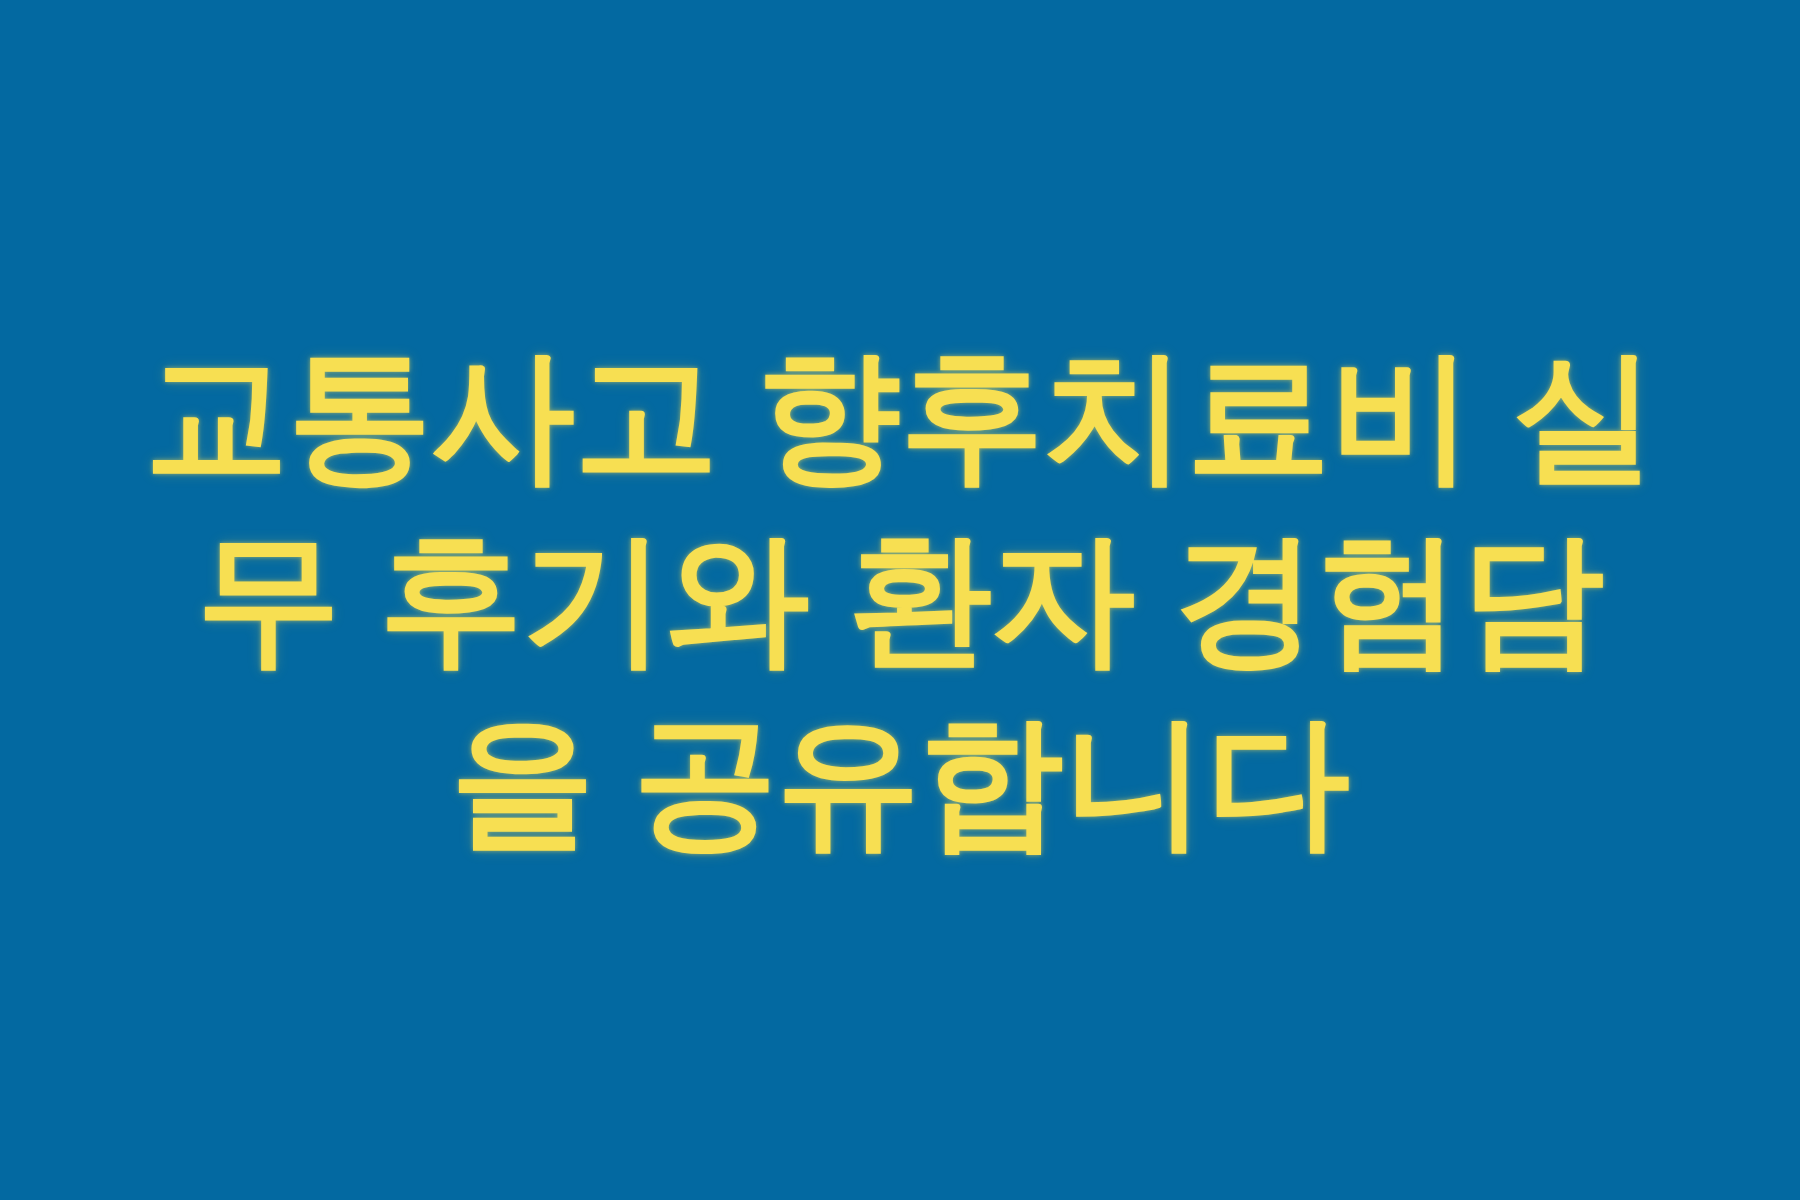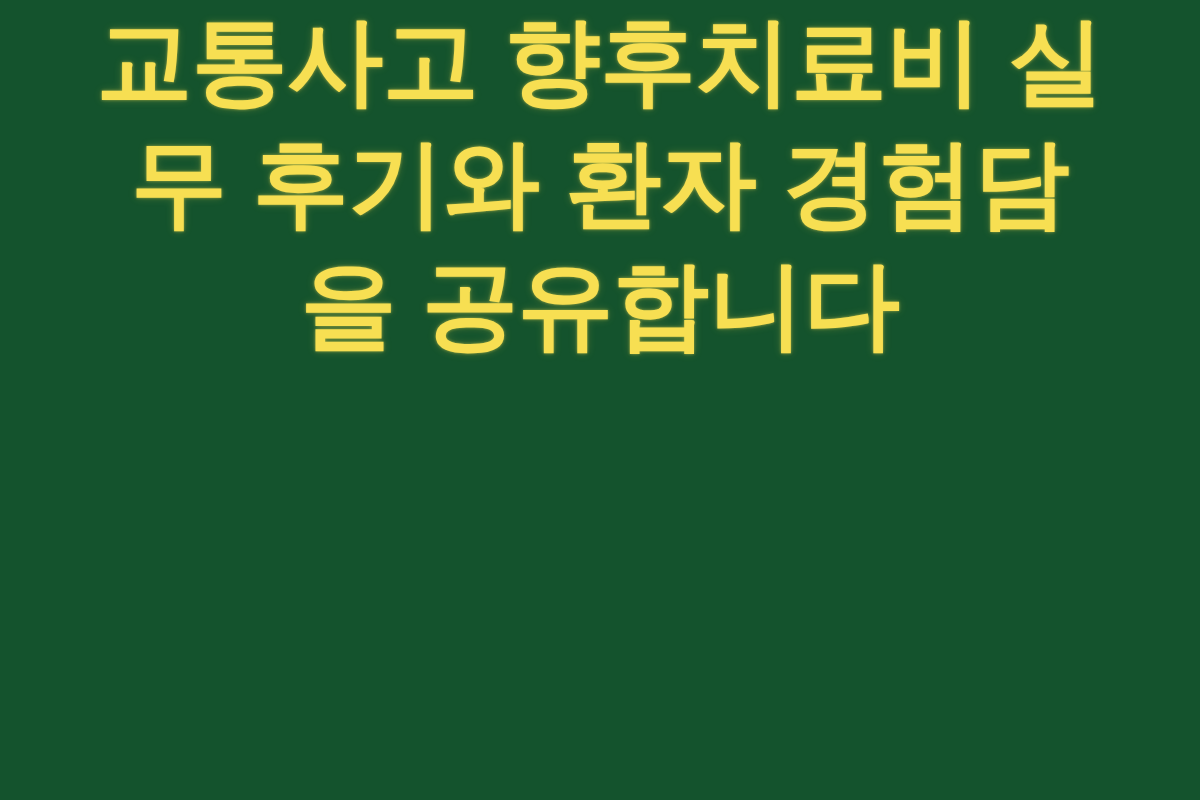--- a/index.html
+++ b/index.html
@@ -14,23 +14,23 @@
     overflow: hidden;
     font-family: "Liberation Sans", "DejaVu Sans", sans-serif;
   }
 
   #banner {
     position: relative;
     width: 1200px;
     height: 800px;
     box-sizing: border-box;
     display: flex;
-    align-items: flex-start;
+    align-items: center;
     justify-content: center;
-    background: #14532d;
+    background: #0369a1;
   }
 
   #headline {
     width: 1030px;
     margin: 0;
     text-align: center;
     color: #f7df52;
     font-family: "Liberation Sans", "DejaVu Sans", sans-serif;
     font-weight: 700;
     font-size: 96px;

